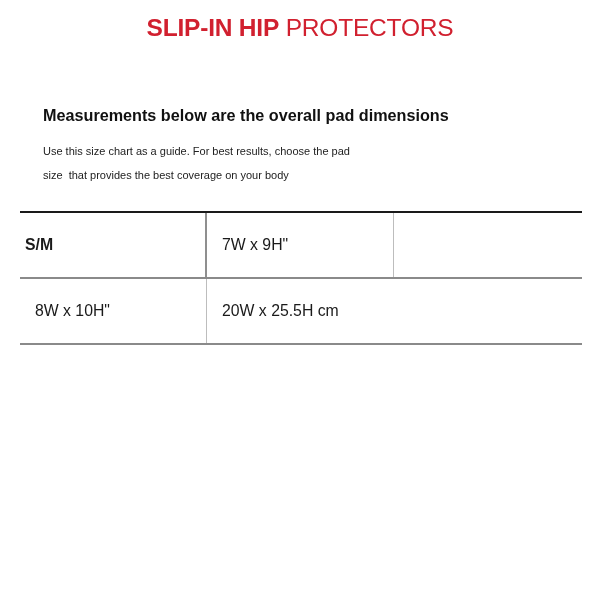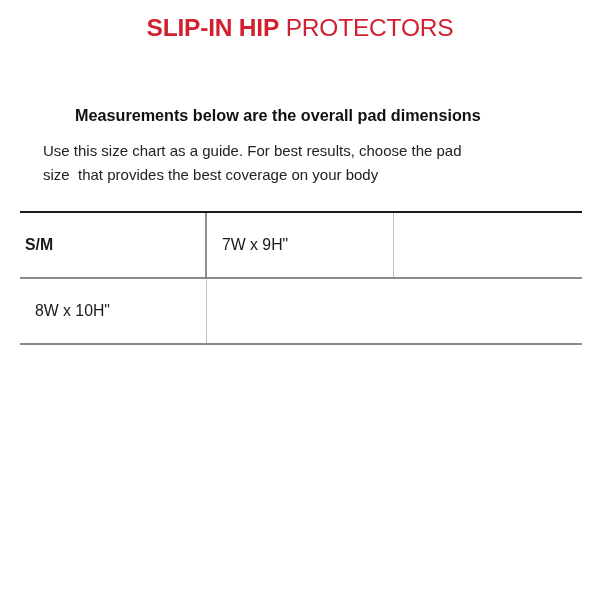--- a/index.html
+++ b/index.html
@@ -30,28 +30,27 @@
     .title .light { font-weight: normal; }
 
     .heading {
       position: absolute;
       top: 105px;
       left: 43px;
       font-size: 16.2px;
       font-weight: bold;
       line-height: 20px;
       color: #111111;
-      margin-left: 32px;
     }
     .desc {
       position: absolute;
       top: 139px;
       left: 43px;
       width: 540px;
-      font-size: 15px;
+      font-size: 11px;
       line-height: 24px;
       color: #222222;
       white-space: pre-wrap;
     }
 
     .table {
       position: absolute;
       left: 20px;
       top: 211px;
       width: 562px;
@@ -100,14 +99,15 @@
 <div class="desc"><span>Use this size chart as a guide. For best results, choose the pad</span>
 <span>size  that provides the best coverage on your body</span></div>
 
 <div class="table">
   <div class="row">
     <div class="cell size">S/M</div>
     <div class="cell inches">7W x 9H"</div>
   </div>
   <div class="row">
     <div class="cell inches">8W x 10H"</div>
+    <div class="cell cm">20W x 25.5H cm</div>
   </div>
 </div>
 
 </body></html>

